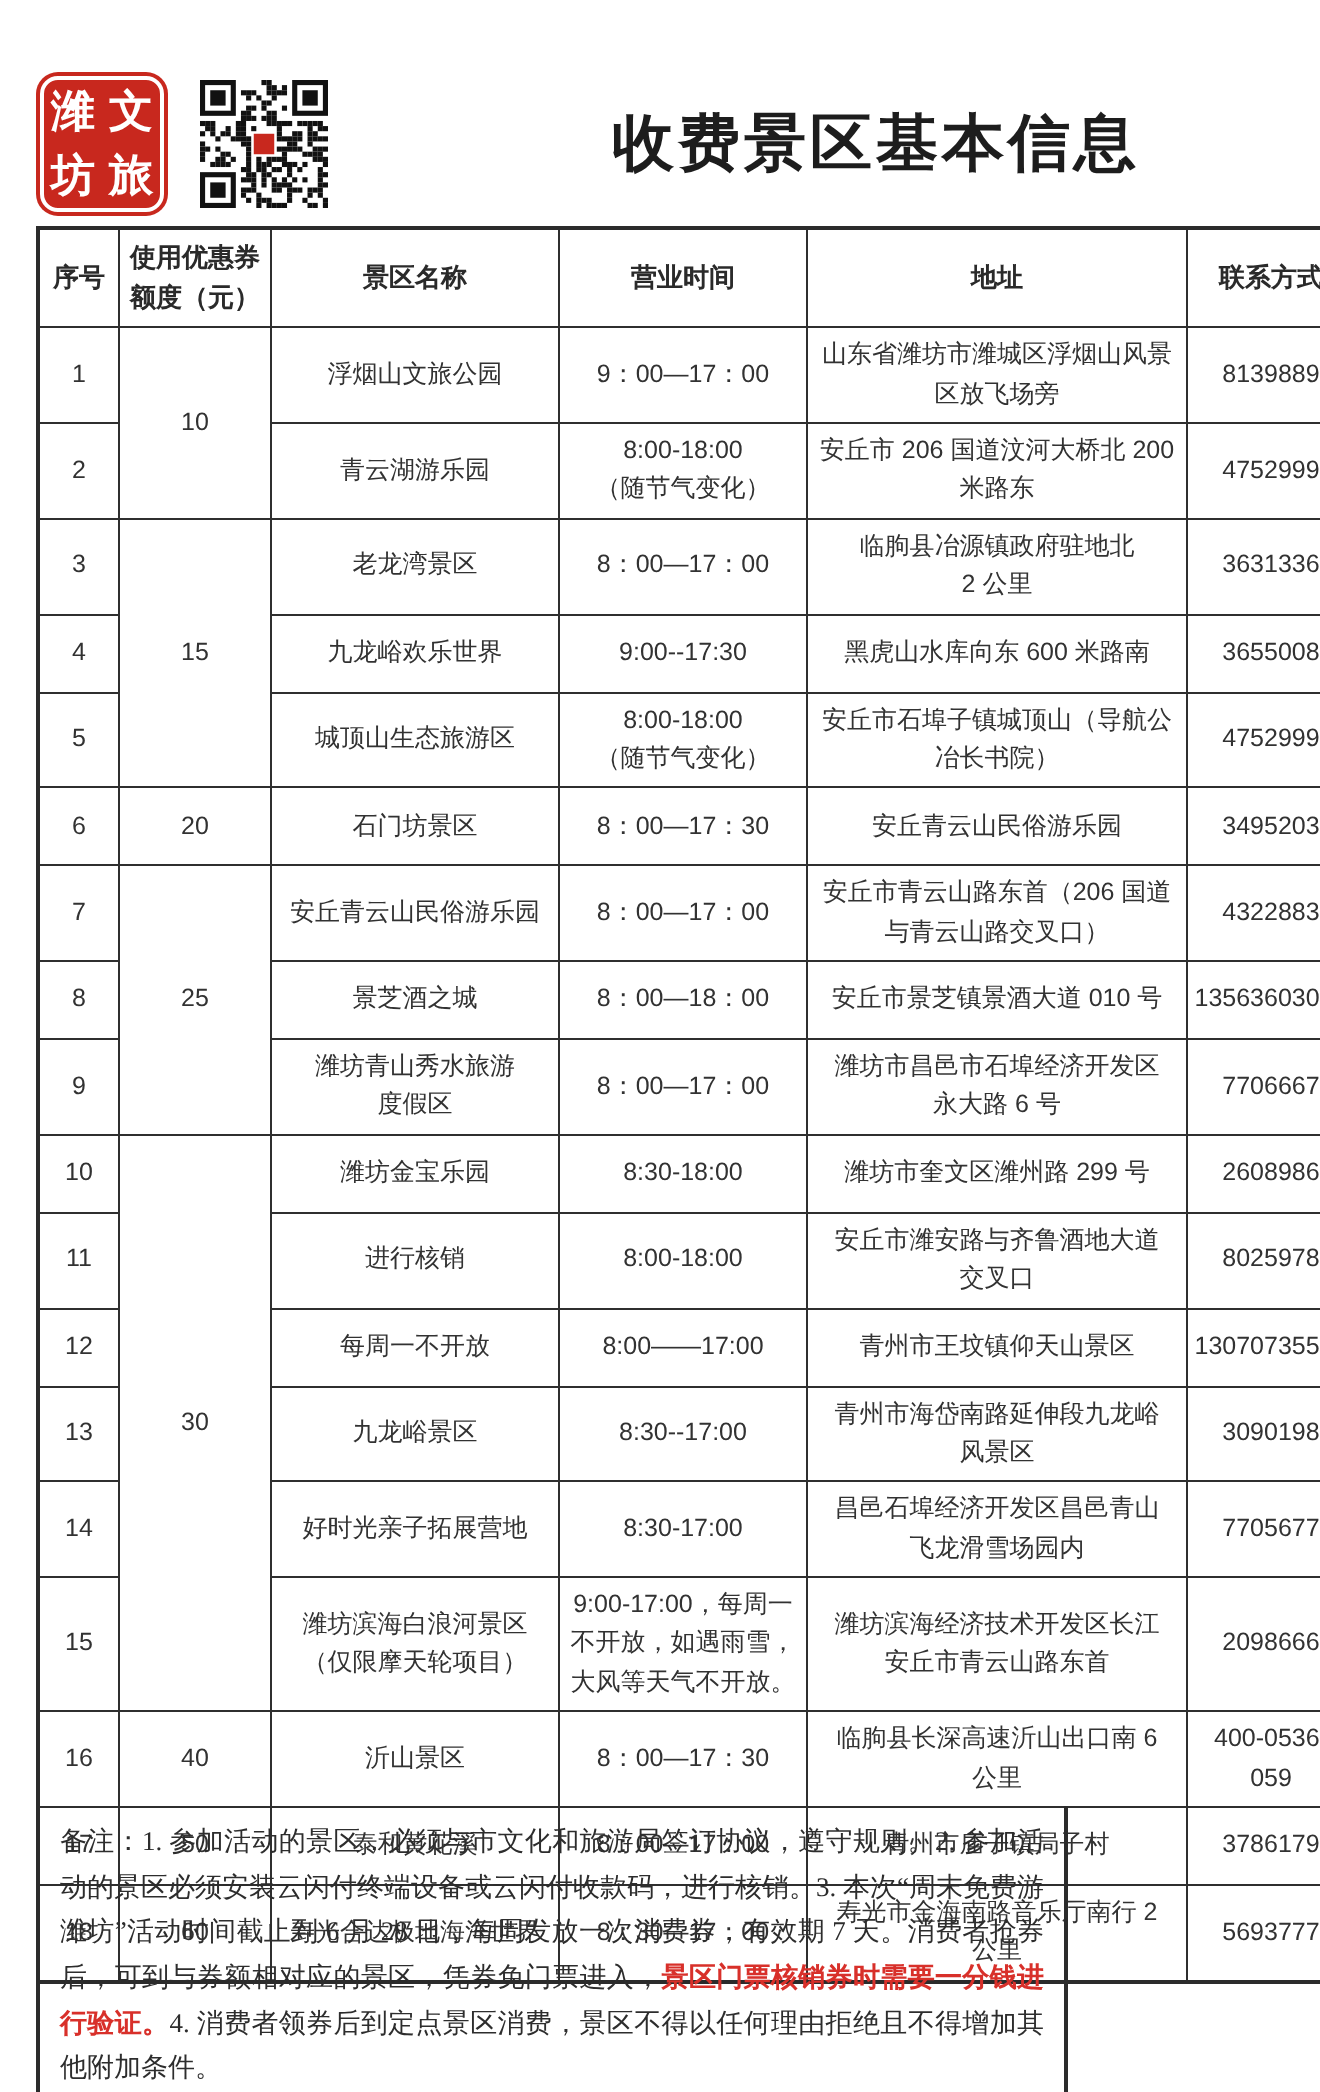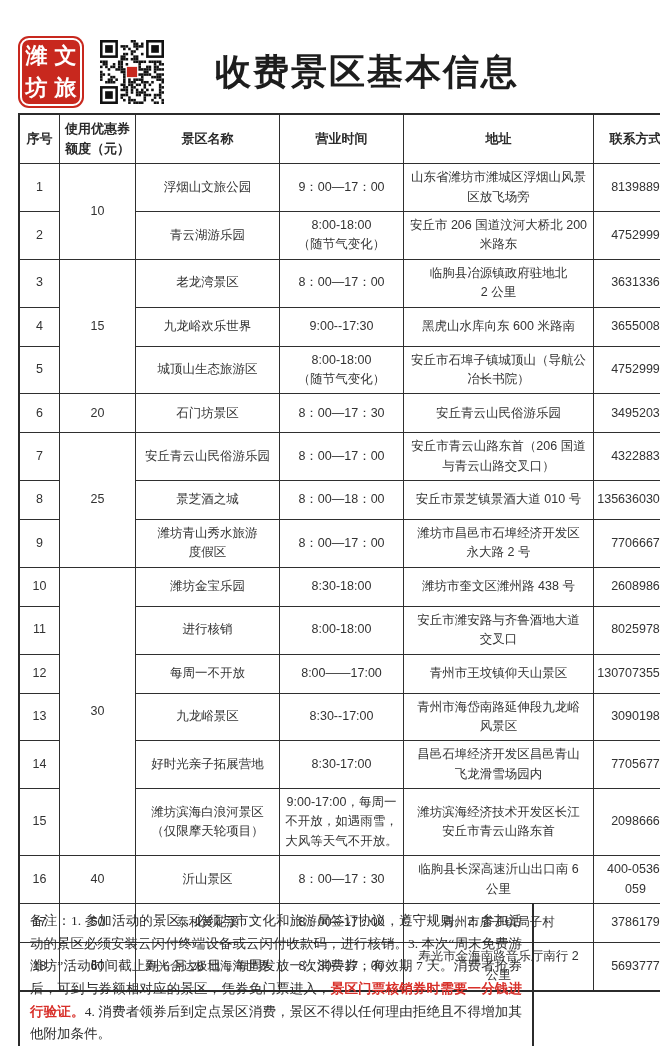--- a/index.html
+++ b/index.html
@@ -37,24 +37,24 @@
     line-height:1;
     font-family:"Liberation Serif","DejaVu Serif",serif;
   }
   .qr{
     width:64px;height:64px;
     margin-left:18px;
     flex:0 0 auto;
   }
   .title{
     flex:1;
-    text-align:center;
+    text-align:right;
     font-family:"Liberation Serif","DejaVu Serif",serif;
     font-weight:bold;
-    font-size:36px;
+    font-size:31px;
     letter-spacing:2px;
     color:#1d1d1d;
     margin:0 70px 0 0;
   }
   
   table.scenic{
     position:absolute;top:113px;left:18px;
     width:622px;
     border-collapse:collapse;
     table-layout:fixed;
@@ -400,29 +400,29 @@
           <td class="c-hours">8：00—18：00</td>
           <td class="c-addr">安丘市景芝镇景酒大道 010 号</td>
           <td class="c-contact">13563603037</td>
         </tr>
         <tr>
           <td class="c-no">9</td>
           <td class="c-name">潍坊青山秀水旅游
 度假区</td>
           <td class="c-hours">8：00—17：00</td>
           <td class="c-addr">潍坊市昌邑市石埠经济开发区
-永大路 2 号</td>
+永大路 6 号</td>
           <td class="c-contact">7706667</td>
         </tr>
         <tr>
           <td class="c-no">10</td>
           <td class="c-coupon" rowspan="6">30</td>
           <td class="c-name">潍坊金宝乐园</td>
           <td class="c-hours">8:30-18:00</td>
-          <td class="c-addr">潍坊市奎文区潍州路 438 号</td>
+          <td class="c-addr">潍坊市奎文区潍州路 299 号</td>
           <td class="c-contact">2608986</td>
         </tr>
         <tr>
           <td class="c-no">11</td>
           <td class="c-name">进行核销</td>
           <td class="c-hours">8:00-18:00</td>
           <td class="c-addr">安丘市潍安路与齐鲁酒地大道
 交叉口</td>
           <td class="c-contact">8025978</td>
         </tr>

